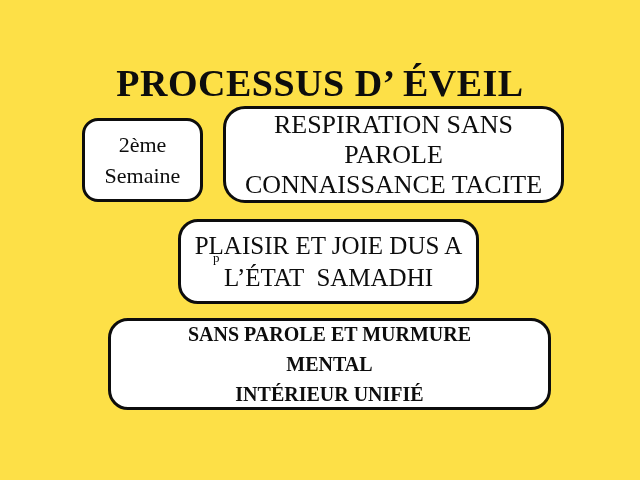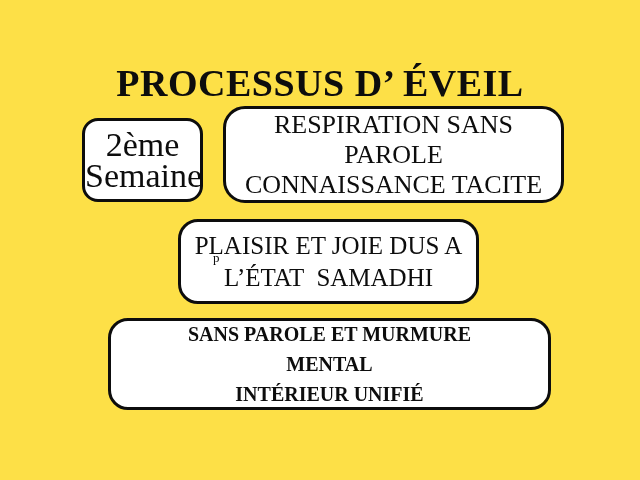--- a/index.html
+++ b/index.html
@@ -41,21 +41,21 @@
     white-space: pre-wrap;
     text-align: center;
     width: 100%;
   }
   .box-week {
     left: 82px;
     top: 118px;
     width: 121px;
     height: 84px;
     border-radius: 16px;
-    font-size: 34px;
+    font-size: 22px;
     line-height: 31px;
   }
   .box-respiration {
     left: 223px;
     top: 106px;
     width: 341px;
     height: 97px;
     border-radius: 22px;
     font-size: 26px;
     line-height: 30px;

